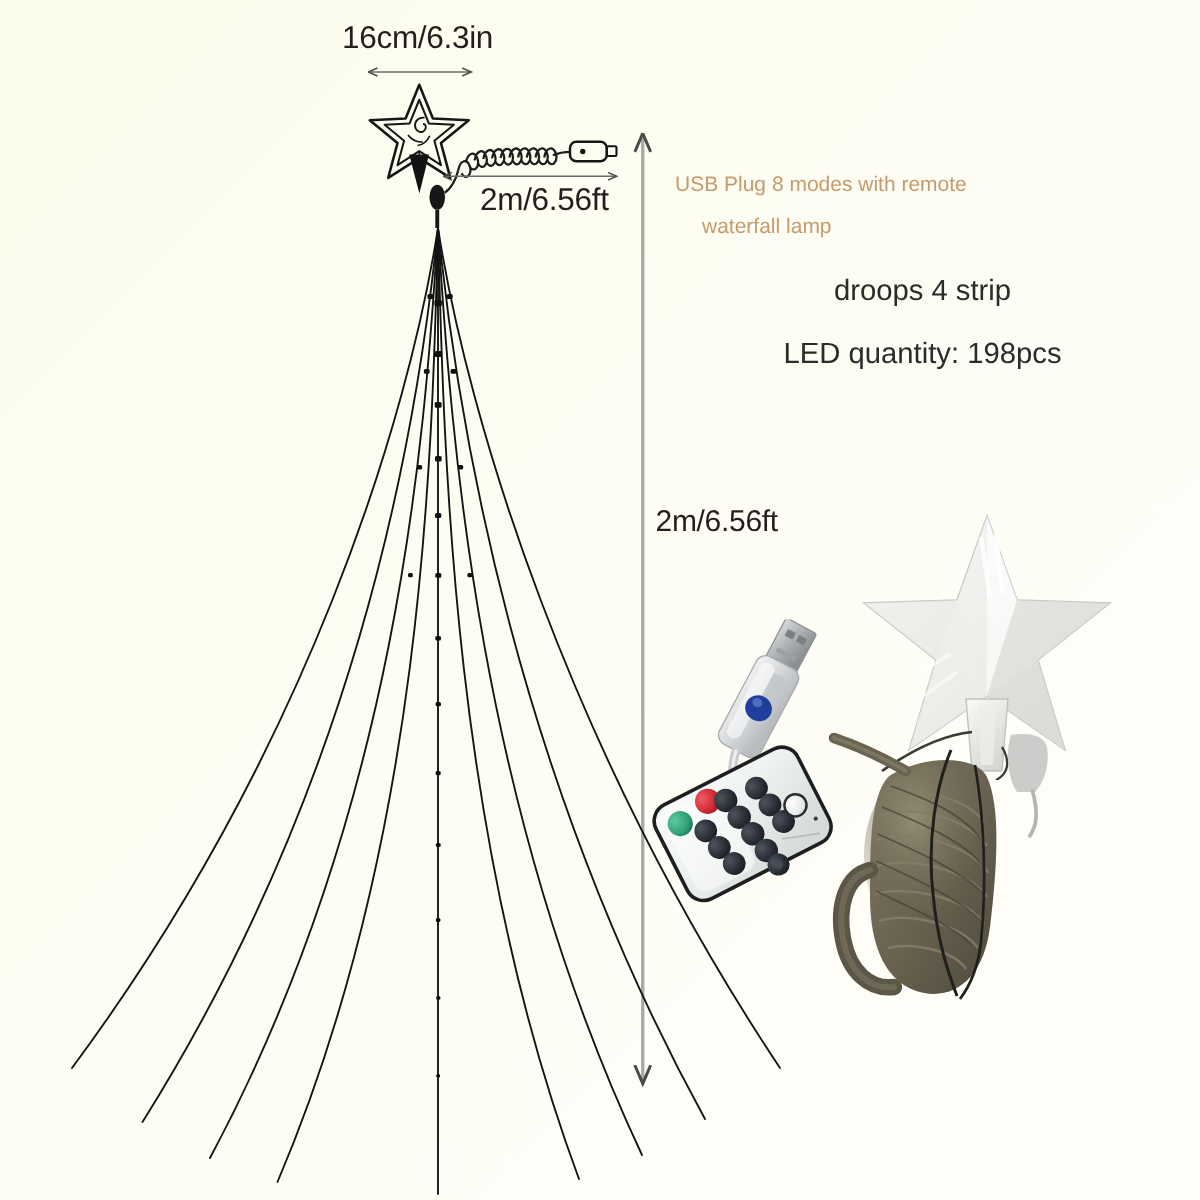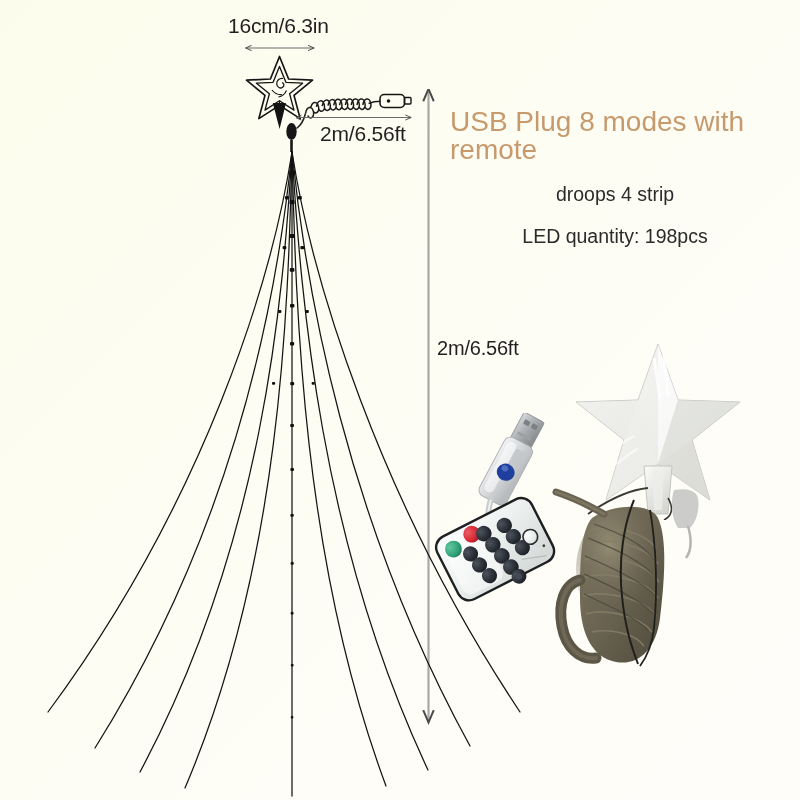--- a/index.html
+++ b/index.html
@@ -50,21 +50,21 @@
   }
   #spec-block {
     position: absolute;
     left: 440px;
     top: 108px;
     width: 350px;
     text-align: center;
   }
   .spec-head {
     color: #c79a6d;
-    font-size: 28px;
+    font-size: 14px;
     line-height: 28px;
     text-align: left;
     padding-left: 10px;
   }
   .spec-head .l2 {
     display: block;
     padding-left: 18px;
   }
   .spec-sub {
     color: #2b2b2b;
@@ -391,18 +391,19 @@
 
   <div class="txt" id="dim-top">16cm/6.3in</div>
 
   <div class="txt" id="dim-cable">2m/6.56ft</div>
 
   <div class="txt" id="dim-drop">2m/6.56ft</div>
 
   <div id="spec-block">
     <div class="spec-head">
       <span>USB Plug 8 modes with remote</span>
+      <span class="l2">waterfall lamp</span>
     </div>
     <div class="spec-sub">droops 4 strip</div>
     <div class="spec-sub second">LED quantity: 198pcs</div>
   </div>
 
 </div>
 
 </body></html>

